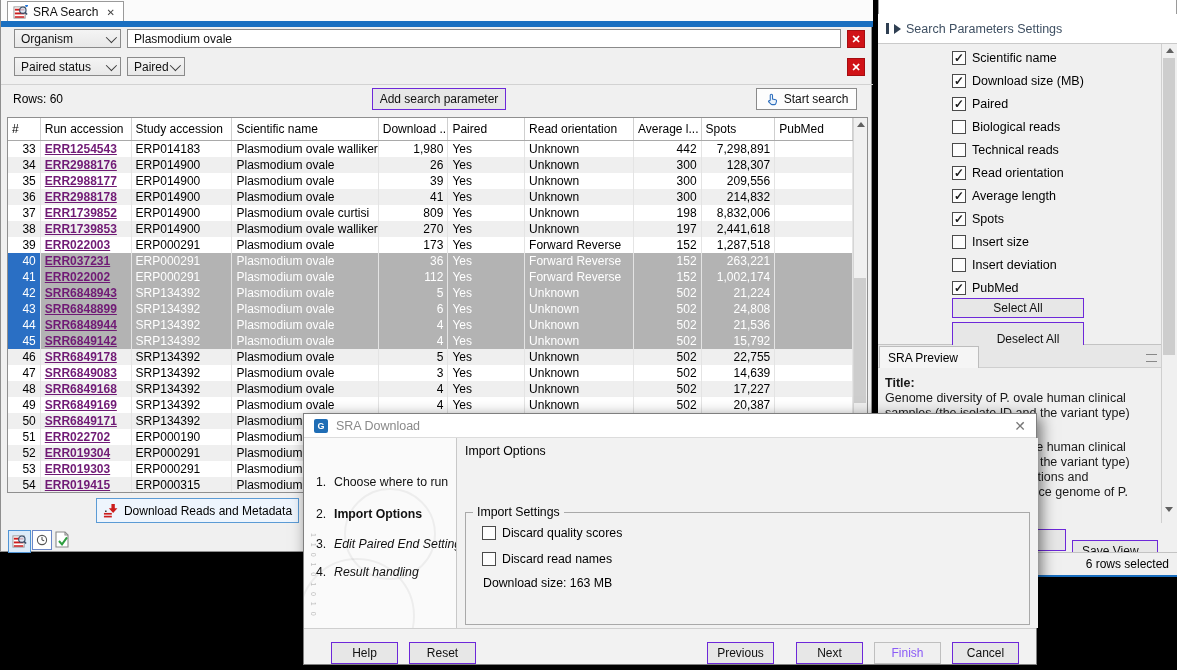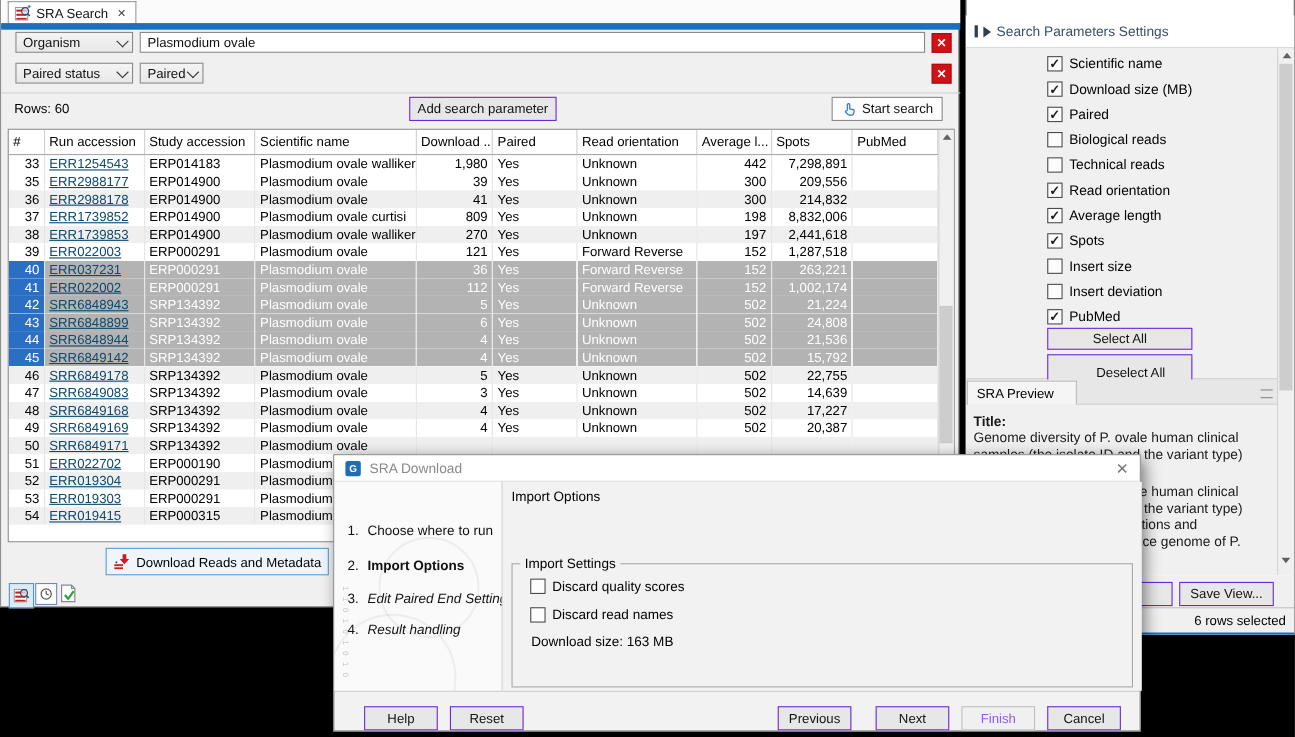--- a/index.html
+++ b/index.html
@@ -37,21 +37,21 @@
              box-sizing:border-box;overflow:hidden;}
   table#grid{border-collapse:collapse;table-layout:fixed;width:845px;}
   #grid th{height:22px;font-weight:normal;text-align:left;padding:0 4px;border-right:1px solid #cfcfcf;
            border-bottom:1px solid #a9a9a9;font-size:12px;background:#fff;overflow:hidden;white-space:nowrap;}
   #grid td{height:16px;padding:0 4px;font-size:12px;border-right:1px solid #e4e4e4;overflow:hidden;
            white-space:nowrap;line-height:16px;}
   #grid tr.even td{background:#efefef;}
   #grid tr.sel td{background:#b3b3b3;color:#fff;}
   #grid tr.sel td.c-num{background:#2a6fc4;color:#fff;}
   #grid td.r{text-align:right;}
-  #grid a{color:#0c4a6e;text-decoration:underline;}
+  #grid a{color:#701a75;text-decoration:underline;font-weight:bold;}
   #vscroll{left:845px;top:0;width:14px;height:374px;background:#f0f0f0;border-left:1px solid #d5d5d5;box-sizing:border-box;}
   .sc-arrow{width:0;height:0;border-left:4px solid transparent;border-right:4px solid transparent;margin:4px auto;}
   .sc-up{border-bottom:5px solid #606060;}
   .sc-down{border-top:5px solid #606060;}
   .sc-thumb{background:#cdcdcd;width:12px;margin-left:0px;}
 
   
   #dl-btn{left:95px;top:498px;width:203px;height:25px;background:#eef5fd;border:1px solid #5b9bd5;
           display:flex;align-items:center;justify-content:center;gap:6px;font-size:12px;box-sizing:border-box;}
   .tool-ic{position:absolute;top:530px;display:flex;align-items:center;justify-content:center;}
@@ -79,21 +79,21 @@
   #prev-tab{left:879px;top:346px;width:100px;height:22px;background:#f5f5f5;border:1px solid #bdbdbd;border-bottom:none;
             display:flex;align-items:center;padding-left:8px;box-sizing:border-box;font-size:12px;}
   #min-ic{left:1146px;top:354px;width:11px;height:6px;border-top:1.5px solid #888;border-bottom:1.5px solid #888;}
   #preview{left:878px;top:368px;width:283px;height:155px;background:#f0f0f0;padding:8px 0 0 7px;box-sizing:border-box;}
   #preview .pline{font-size:12.5px;line-height:15px;height:15px;white-space:nowrap;color:#1a1a1a;}
   #preview .pb{font-weight:bold;}
   #preview .gap{margin-top:4px;}
 
   #btnrow-r{left:878px;top:523px;width:299px;height:29px;background:#f0f0f0;}
   #frag-btn{left:1028px;top:529px;width:38px;height:22px;}
-  #saveview{left:1072px;top:529px;width:86px;height:22px;}
+  #saveview{left:1072px;top:540px;width:86px;height:22px;}
   #statusbar{left:878px;top:552px;width:299px;height:25px;background:#f0f0f0;border-top:1px solid #c3c3c3;
              border-bottom:2px solid #1a6fc0;box-sizing:border-box;display:flex;align-items:center;
              justify-content:flex-end;padding-right:8px;font-size:12px;}
 
   
   #dialog{left:303px;top:413px;width:734px;height:252px;background:#f2f2f2;border:1px solid #7f7f7f;
           box-sizing:border-box;box-shadow:4px 4px 14px rgba(0,0,0,.55);z-index:10;}
   #dlg-title{position:absolute;left:0;top:0;width:100%;height:24px;background:#fff;border-bottom:1px solid #dcdcdc;
              display:flex;align-items:center;box-sizing:border-box;padding:0 10px;gap:8px;}
   #dlg-gicon{width:14px;height:14px;background:#1f6db5;border-radius:2px;color:#fff;font-size:9px;font-weight:bold;
@@ -212,20 +212,32 @@
               <td><a href="#">ERR1254543</a></td>
               <td>ERP014183</td>
               <td>Plasmodium ovale wallikeri</td>
               <td class="r">1,980</td>
               <td>Yes</td>
               <td>Unknown</td>
               <td class="r">442</td>
               <td class="r">7,298,891</td>
               <td></td>
             </tr>
+            <tr class="even">
+              <td class="c-num r">34</td>
+              <td><a href="#">ERR2988176</a></td>
+              <td>ERP014900</td>
+              <td>Plasmodium ovale</td>
+              <td class="r">26</td>
+              <td>Yes</td>
+              <td>Unknown</td>
+              <td class="r">300</td>
+              <td class="r">128,307</td>
+              <td></td>
+            </tr>
             <tr class="">
               <td class="c-num r">35</td>
               <td><a href="#">ERR2988177</a></td>
               <td>ERP014900</td>
               <td>Plasmodium ovale</td>
               <td class="r">39</td>
               <td>Yes</td>
               <td>Unknown</td>
               <td class="r">300</td>
               <td class="r">209,556</td>
@@ -265,21 +277,21 @@
               <td>Unknown</td>
               <td class="r">197</td>
               <td class="r">2,441,618</td>
               <td></td>
             </tr>
             <tr class="">
               <td class="c-num r">39</td>
               <td><a href="#">ERR022003</a></td>
               <td>ERP000291</td>
               <td>Plasmodium ovale</td>
-              <td class="r">121</td>
+              <td class="r">173</td>
               <td>Yes</td>
               <td>Forward Reverse</td>
               <td class="r">152</td>
               <td class="r">1,287,518</td>
               <td></td>
             </tr>
             <tr class="sel even">
               <td class="c-num r">40</td>
               <td><a href="#">ERR037231</a></td>
               <td>ERP000291</td>

